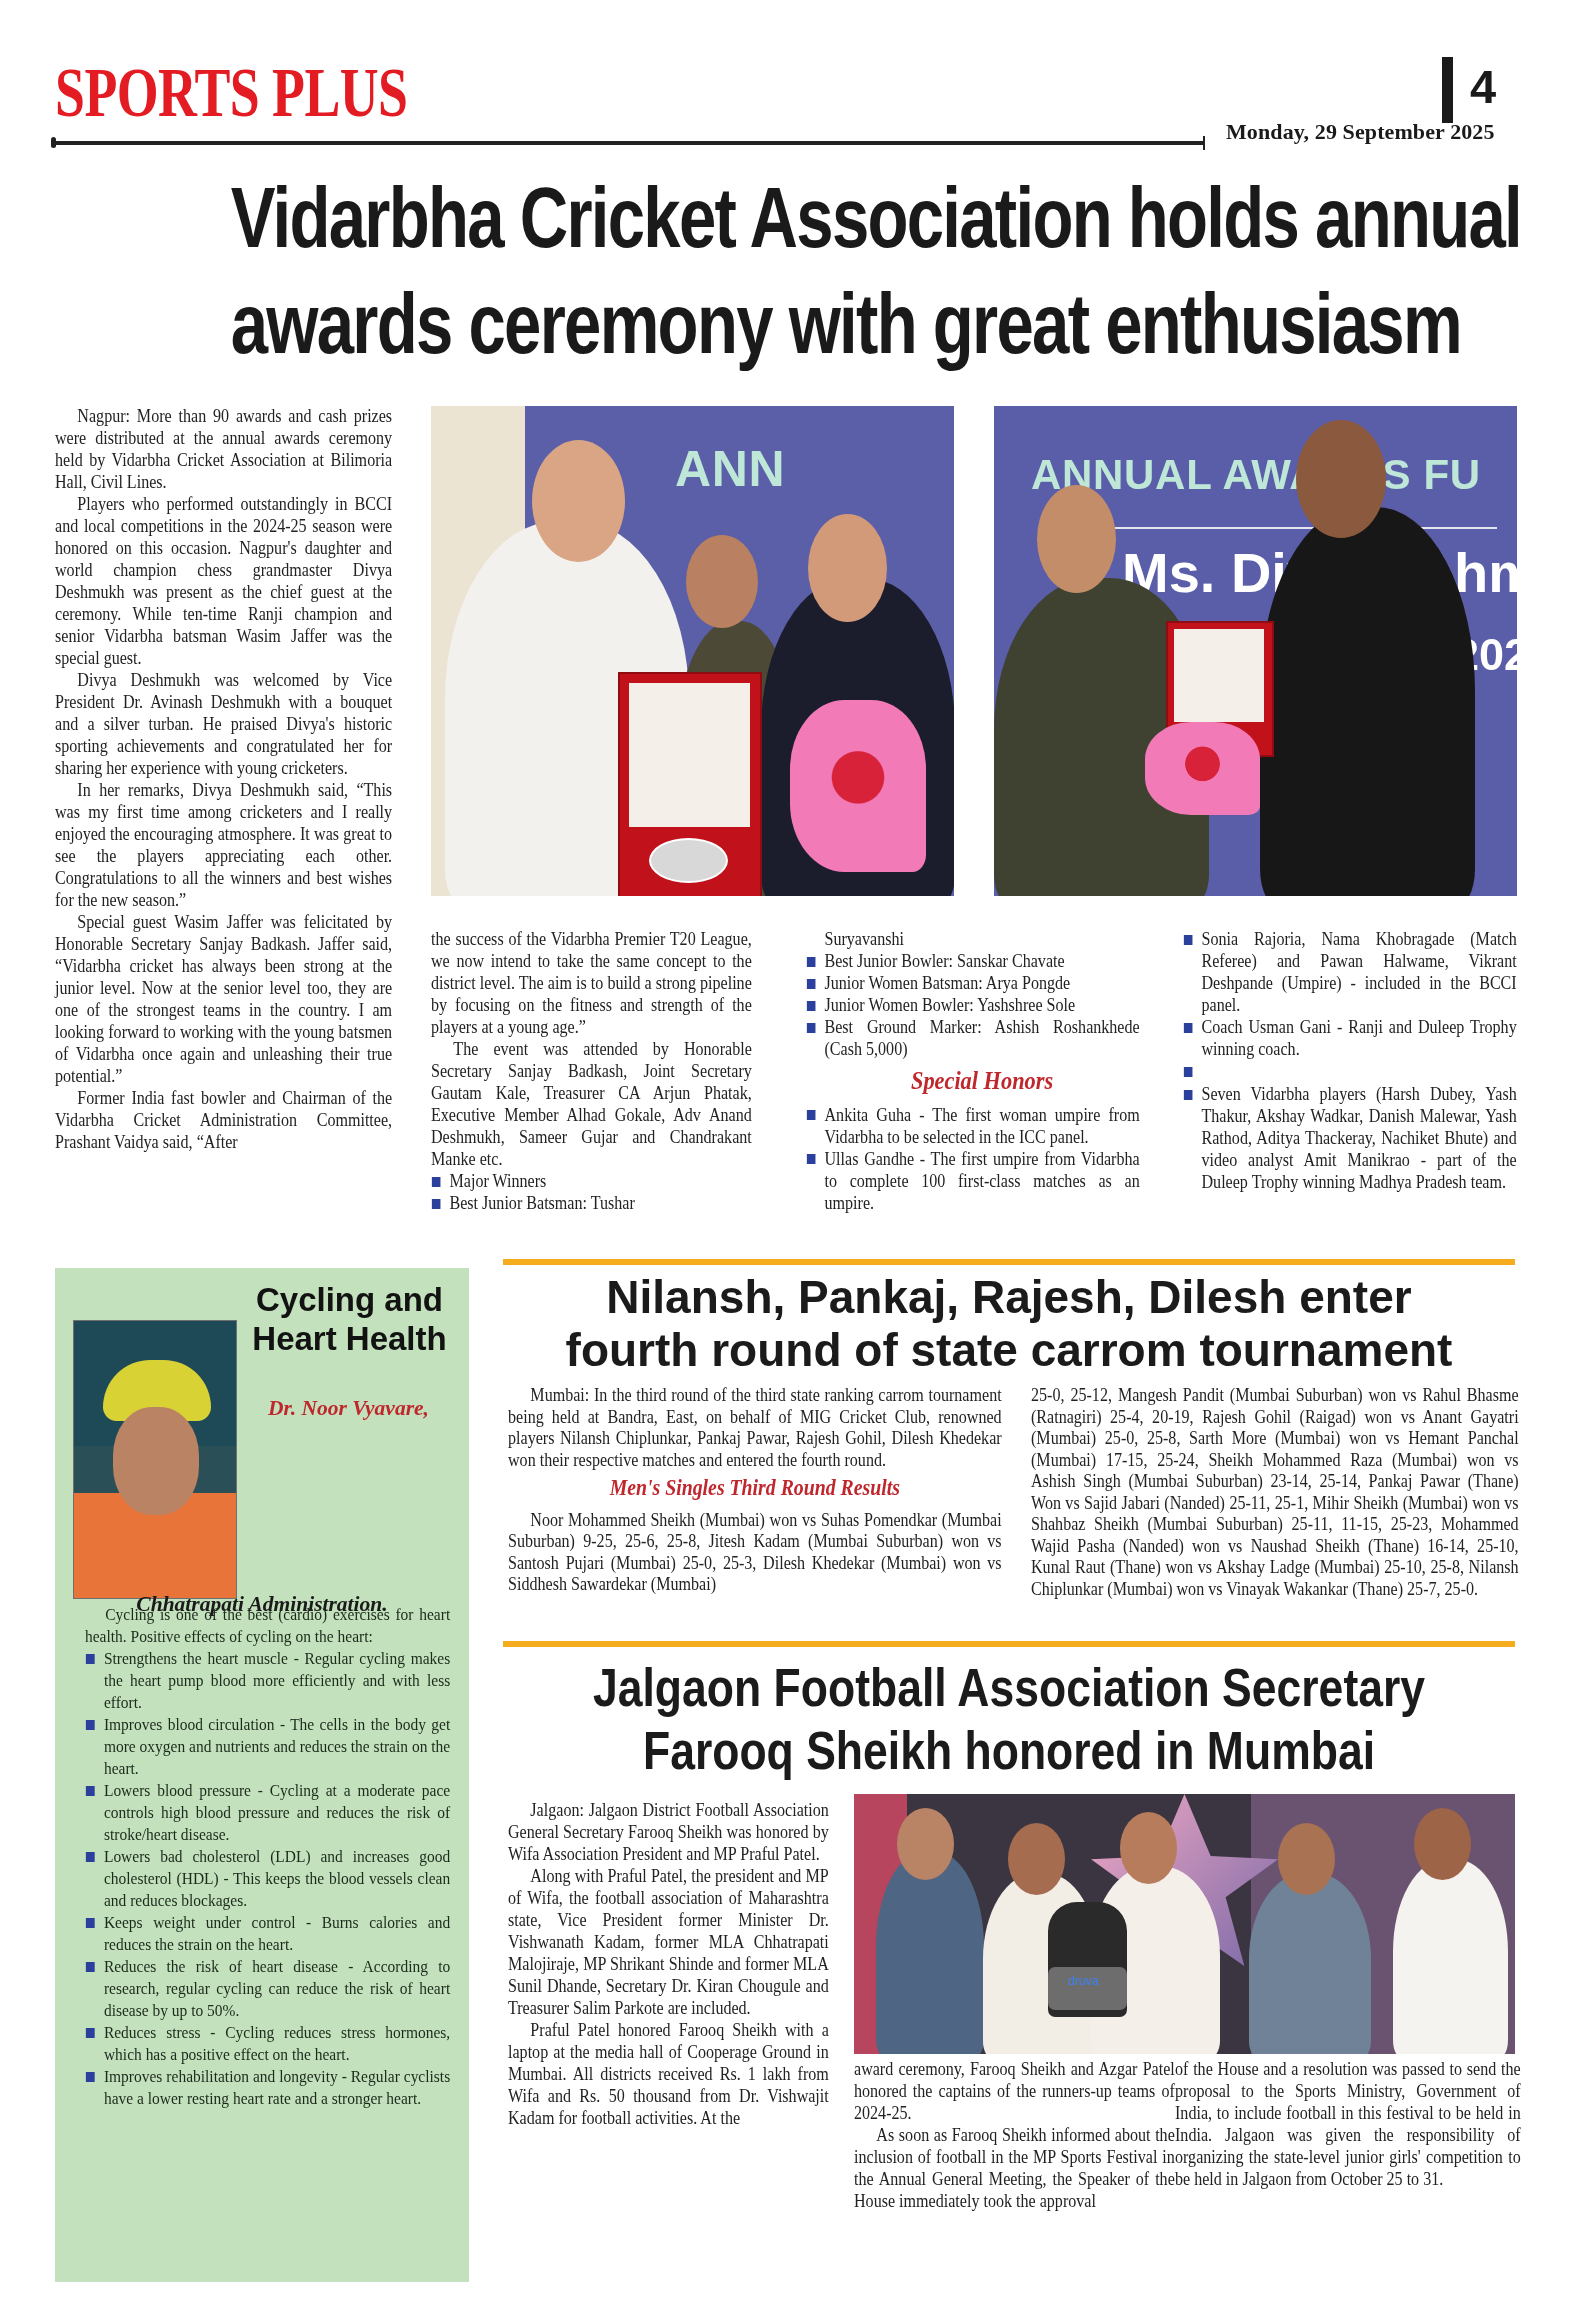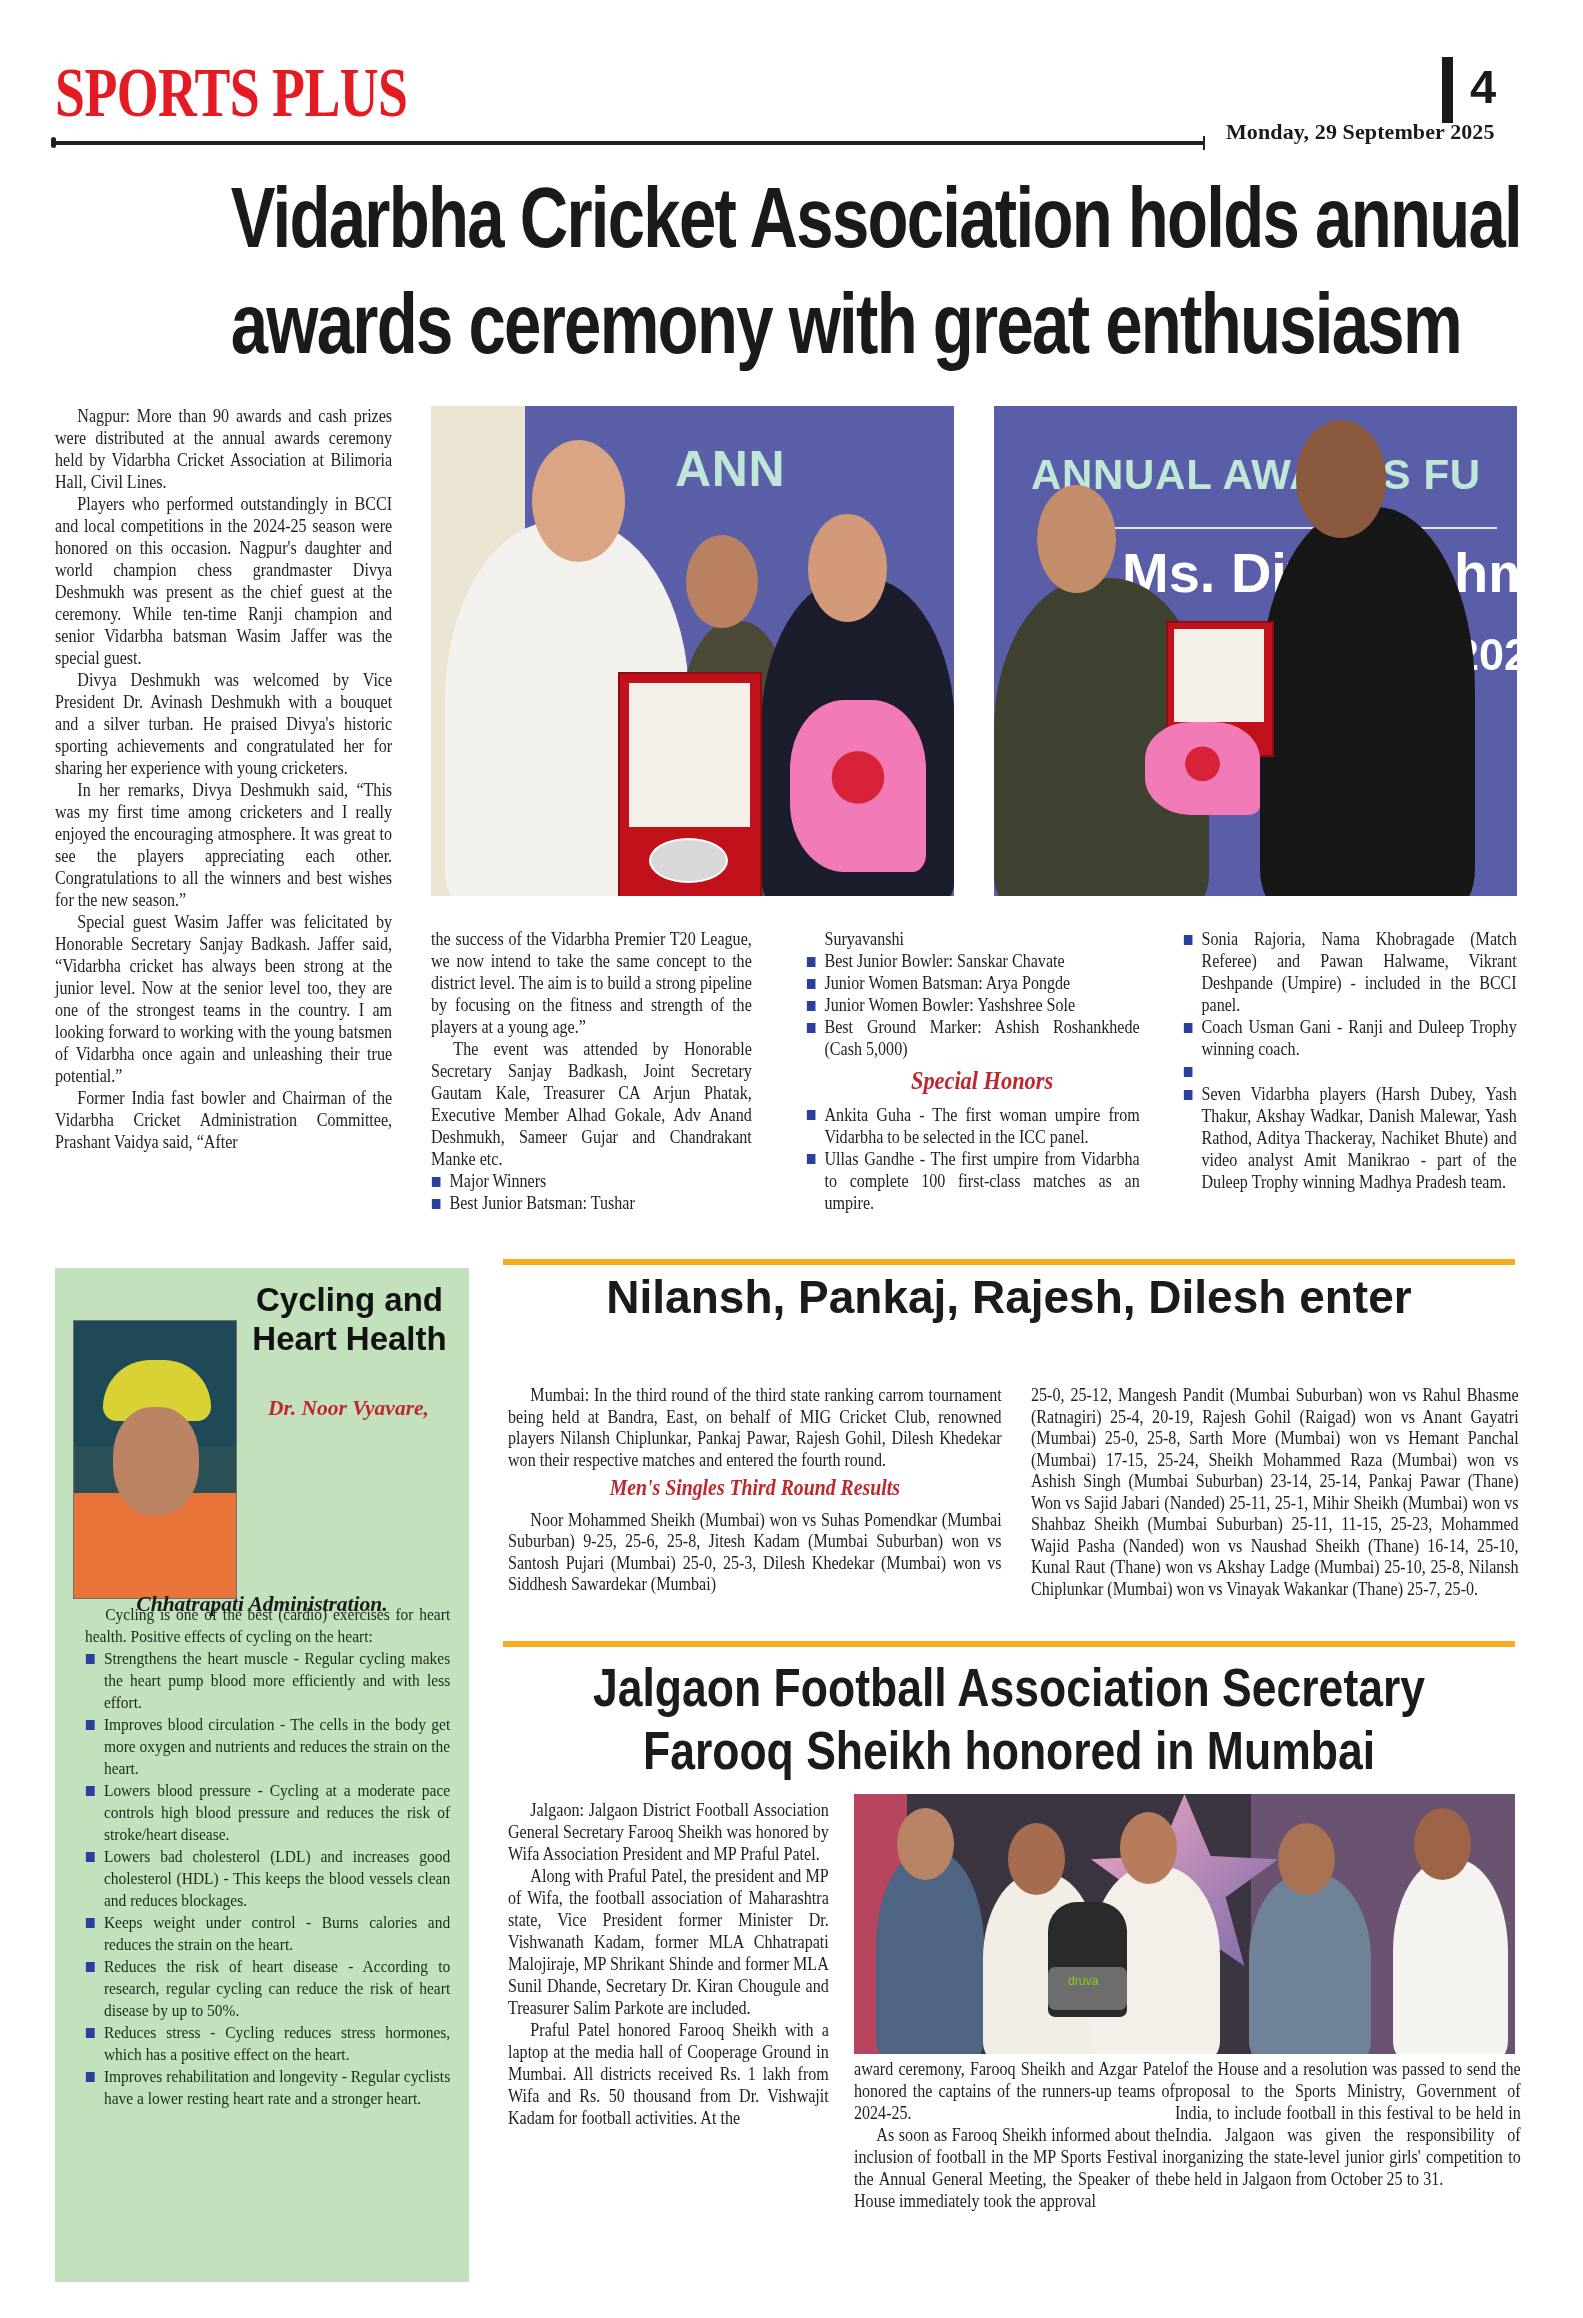--- a/index.html
+++ b/index.html
@@ -172,20 +172,21 @@
     <li>Keeps weight under control - Burns calories and reduces the strain on the heart.</li>
     <li>Reduces the risk of heart disease - According to research, regular cycling can reduce the risk of heart disease by up to 50%.</li>
     <li>Reduces stress - Cycling reduces stress hormones, which has a positive effect on the heart.</li>
     <li>Improves rehabilitation and longevity - Regular cyclists have a lower resting heart rate and a stronger heart.</li>
   </ul>
 </div>
 
 <div class="abs orange" style="left:503px; top:1259px; width:1012px;"></div>
 <div class="abs hl-sub" style="left:503px; top:1271px; width:1012px; font-size:46px; line-height:53px;">
   <div>Nilansh, Pankaj, Rajesh, Dilesh enter</div>
+  <div>fourth round of state carrom tournament</div>
 </div>
 <div class="abs narrow" style="left:508px; top:1384px; width:574px;">
   <div class="col" style="font-size:18.7px; line-height:21.5px;">
     <p>Mumbai: In the third round of the third state ranking carrom tournament being held at Bandra, East, on behalf of MIG Cricket Club, renowned players Nilansh Chiplunkar, Pankaj Pawar, Rajesh Gohil, Dilesh Khedekar won their respective matches and entered the fourth round.</p>
     <div class="sub-red" style="font-size:23px; line-height:33px; margin:1.4px 0 4.3px;">Men's Singles Third Round Results</div>
     <p>Noor Mohammed Sheikh (Mumbai) won vs Suhas Pomendkar (Mumbai Suburban) 9-25, 25-6, 25-8, Jitesh Kadam (Mumbai Suburban) won vs Santosh Pujari (Mumbai) 25-0, 25-3, Dilesh Khedekar (Mumbai) won vs Siddhesh Sawardekar (Mumbai)</p>
   </div>
 </div>
 <div class="abs narrow" style="left:1031px; top:1384px; width:567px;">
   <div class="col" style="font-size:18.7px; line-height:21.5px;">
@@ -211,21 +212,21 @@
   <div class="abs" style="left:237px; top:0; width:187px; height:172px; background:linear-gradient(135deg,#f1a8c4,#7b6aa8); clip-path:polygon(50% 0,64% 36%,100% 38%,72% 60%,82% 100%,50% 76%,18% 100%,28% 60%,0 38%,36% 36%);"></div>
   <div class="abs" style="left:302px; top:72px; font-family:'Liberation Sans',sans-serif; font-weight:bold; font-size:32px; color:#0f2f63;">ifa</div>
   <div class="figure" style="left:21.5px; top:57px; width:108px; height:208px; background:#4f6584;"></div>
   <div class="head" style="left:43px; top:14.4px; width:57px; height:72px; background:#b98466;"></div>
   <div class="figure" style="left:129px; top:79px; width:115px; height:187px; background:#f2eee6;"></div>
   <div class="head" style="left:154px; top:29px; width:57px; height:72px; background:#a56c4f;"></div>
   <div class="figure" style="left:237px; top:72px; width:129px; height:194px; background:#f4f0e9;"></div>
   <div class="head" style="left:266px; top:18px; width:57px; height:72px; background:#b77c5c;"></div>
   <div class="abs" style="left:194px; top:108px; width:79px; height:115px; background:#2a2a2a; border-radius:29px 29px 7.2px 7.2px;">
     <div class="abs" style="left:0; top:65px; width:79px; height:43px; background:#6d6d6d; border-radius:7.2px;"></div>
-    <div class="abs" style="left:20px; top:72px; font-family:'Liberation Sans',sans-serif; font-size:12.2px; color:#84cc16;">druva</div>
+    <div class="abs" style="left:20px; top:72px; font-family:'Liberation Sans',sans-serif; font-size:12.2px; color:#3b82f6;">druva</div>
   </div>
   <div class="figure" style="left:395px; top:79px; width:122px; height:187px; background:#6f8297;"></div>
   <div class="head" style="left:424px; top:29px; width:57px; height:72px; background:#a97253;"></div>
   <div class="figure" style="left:539px; top:65px; width:115px; height:201px; background:#f5f3ef;"></div>
   <div class="head" style="left:560px; top:14.4px; width:57px; height:72px; background:#9d6447;"></div>
 </div>
 
 <div class="abs narrow" style="left:854px; top:2058px; width:373px;">
   <div class="col" style="font-size:18.7px; line-height:22px;">
     <p class="noind">award ceremony, Farooq Sheikh and Azgar Patel honored the captains of the runners-up teams of 2024-25.</p>

